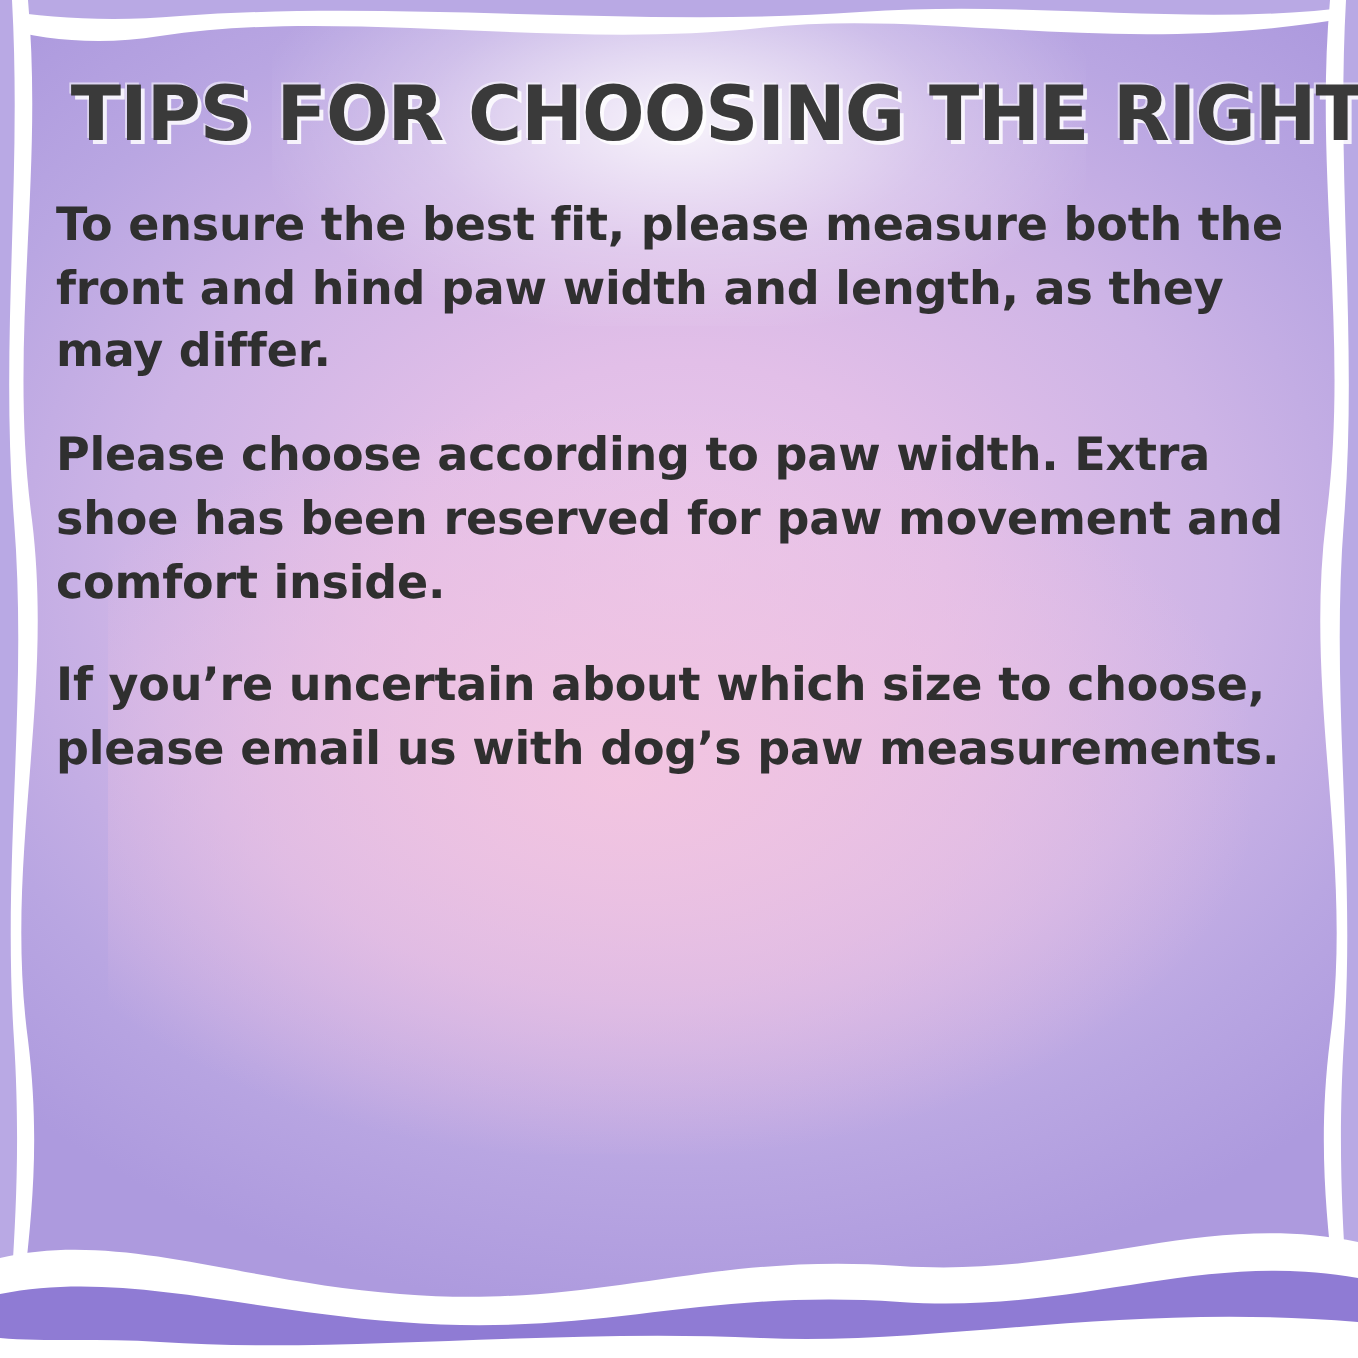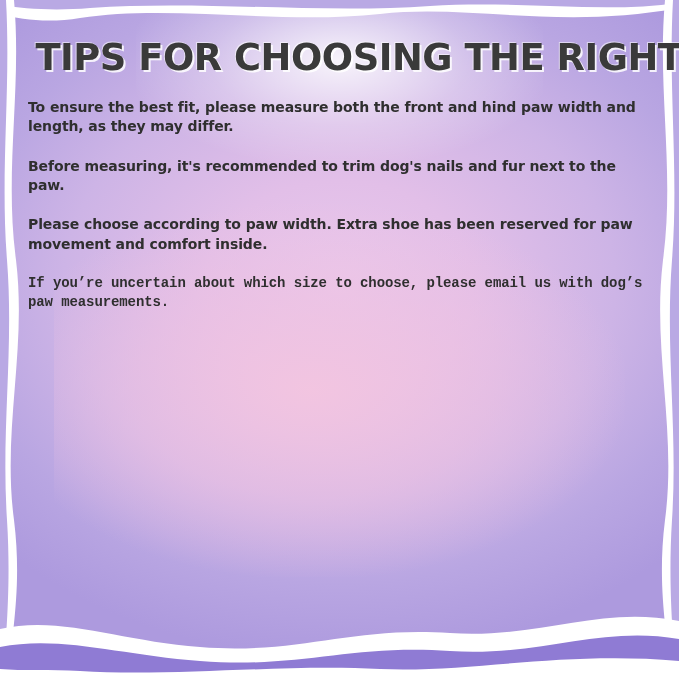--- a/index.html
+++ b/index.html
@@ -91,29 +91,28 @@
     white-space: nowrap;
   }
 
   .paragraphs {
     padding: 0 2px;
   }
 
   .para {
     font-family: "DejaVu Sans", sans-serif;
     font-weight: bold;
-    font-size: 14px;
+    font-size: 23px;
     line-height: 1.38;
     color: #2f2f2f;
     margin: 0 0 20px 0;
     letter-spacing: -0.1px;
   }
   .para:last-child {
     margin-bottom: 0;
-    font-family: Liberation Mono, monospace;
   }
 </style>
 </head>
 <body>
 
 <div class="poster">
 
   <div class="glow-pink"></div>
   <div class="glow-white"></div>
 
@@ -136,19 +135,18 @@
     <path d="M0,80 L679,80 L679,22 C600,6 540,40 450,34 C350,27 300,56 200,48 C120,42 60,16 0,30 Z" fill="#ffffff"></path>
     <path d="M0,80 L679,80 L679,40 C600,26 540,58 450,52 C350,45 300,70 200,62 C120,56 60,36 0,48 Z" fill="#8f7bd4"></path>
     <path d="M0,80 L679,80 L679,62 C560,52 470,74 380,70 C280,65 170,78 80,72 C50,70 22,72 0,70 Z" fill="#ffffff"></path>
   </svg>
 
   <div class="content">
     <h1 class="title">TIPS FOR CHOOSING THE RIGHT SIZE</h1>
 
     <div class="paragraphs">
       <p class="para">To ensure the best fit, please measure both the front and hind paw width and length, as they may differ.</p>
-      <p class="para">Before measuring, it's recommended to trim dog's nails and fur next to the paw.</p>
       <p class="para">Please choose according to paw width. Extra shoe has been reserved for paw movement and comfort inside.</p>
       <p class="para">If you’re uncertain about which size to choose, please email us with dog’s paw measurements.</p>
     </div>
   </div>
 
 </div>
 
 </body></html>

